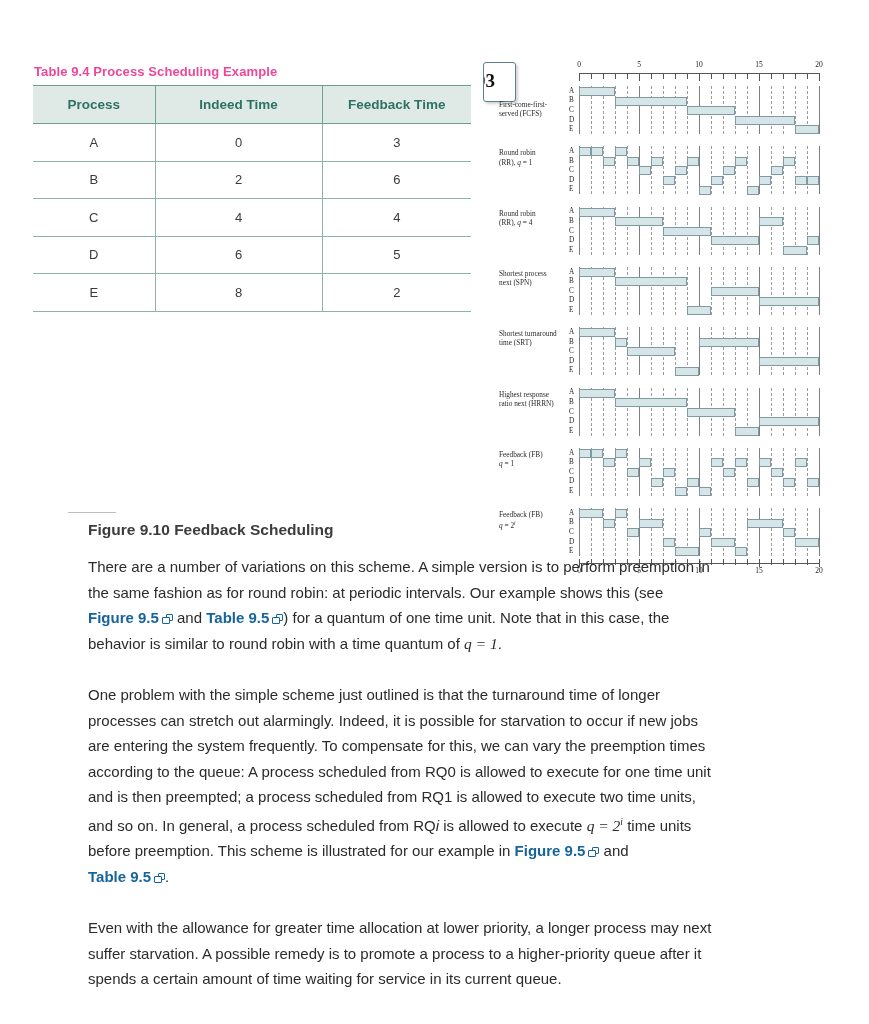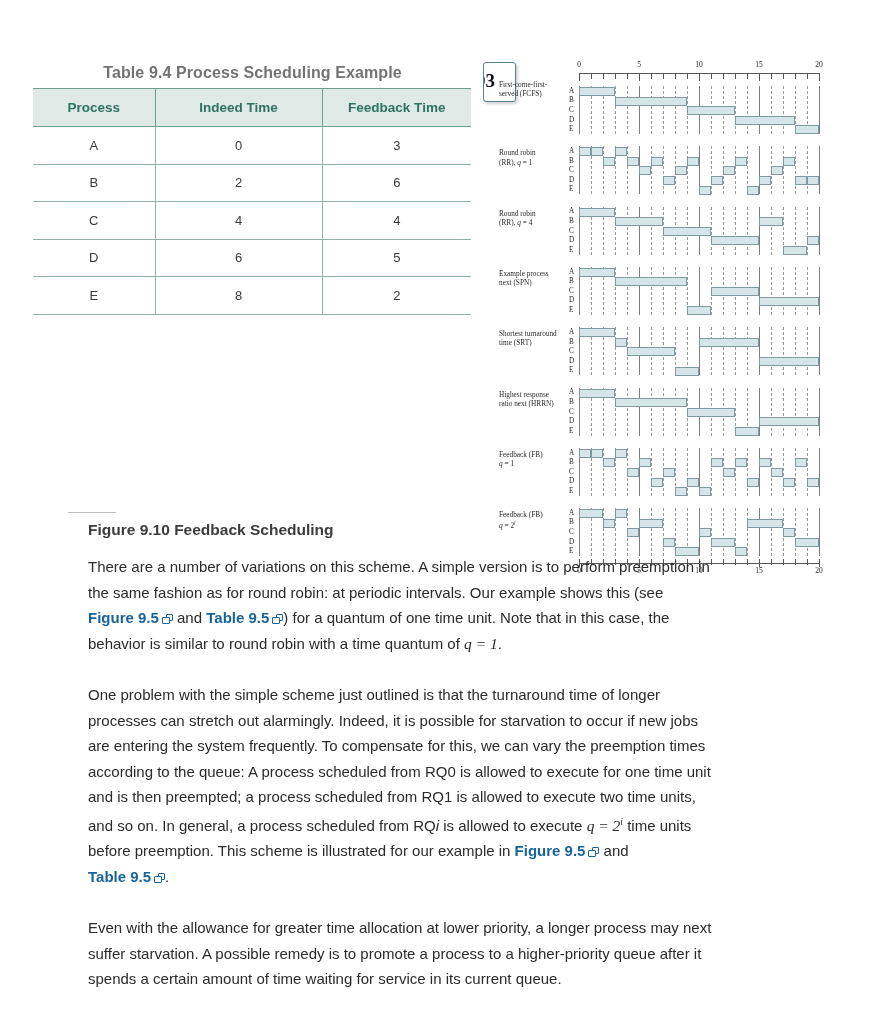--- a/index.html
+++ b/index.html
@@ -9,22 +9,22 @@
     background:#ffffff;
     font-family:"Liberation Sans", sans-serif;
     color:#222;
     position:relative;
     overflow:hidden;
   }
 
   
   #table-block { position:absolute; left:33px; top:64px; width:438px; }
   #table-title {
-    font-size:16px; font-weight:bold; color:#737373;
-    margin:0 0 6px 1px; letter-spacing:.1px;text-align:center;
+    font-size:13px; font-weight:bold; color:#ec4899;
+    margin:0 0 6px 1px; letter-spacing:.1px;
   }
   table.sched { border-collapse:collapse; width:438px; table-layout:fixed; }
   table.sched th {
     background:#dfeae6;
     color:#2f7264;
     font-size:13.5px; font-weight:bold;
     height:38px; text-align:center;
     border-top:1.6px solid #6f9e92;
     border-bottom:1.4px solid #6f9e92;
     border-left:1px solid #6f9e92;
@@ -536,34 +536,34 @@
         <div class="tick" style="left: 216px;"></div>
         <div class="tick" style="left: 228px;"></div>
         <div class="tick maj" style="left: 240px;"></div>
         <div class="lab" style="left: 0px;">0</div>
         <div class="lab" style="left: 60px;">5</div>
         <div class="lab" style="left: 120px;">10</div>
         <div class="lab" style="left: 180px;">15</div>
         <div class="lab" style="left: 240px;">20</div>
       </div>
     </div>
-<div class="algo-label" style="top: 20px;">
+<div class="algo-label" style="top: 40px;">
       <div>First-come-first-</div>
       <div>served (FCFS)</div>
     </div>
     <div class="algo-label" style="top: 88.3px;">
       <div>Round robin</div>
       <div>(RR), <i>q</i> = 1</div>
     </div>
     <div class="algo-label" style="top: 148.6px;">
       <div>Round robin</div>
       <div>(RR), <i>q</i> = 4</div>
     </div>
     <div class="algo-label" style="top: 208.9px;">
-      <div>Example process</div>
+      <div>Shortest process</div>
       <div>next (SPN)</div>
     </div>
     <div class="algo-label" style="top: 269.2px;">
       <div>Shortest turnaround</div>
       <div>time (SRT)</div>
     </div>
     <div class="algo-label" style="top: 329.5px;">
       <div>Highest response</div>
       <div>ratio next (HRRN)</div>
     </div>

